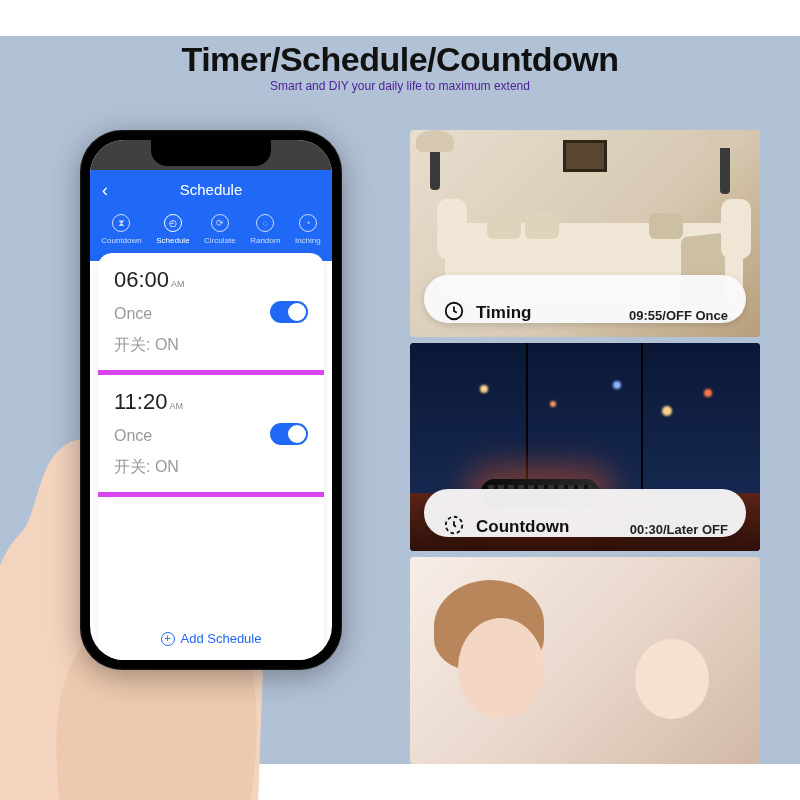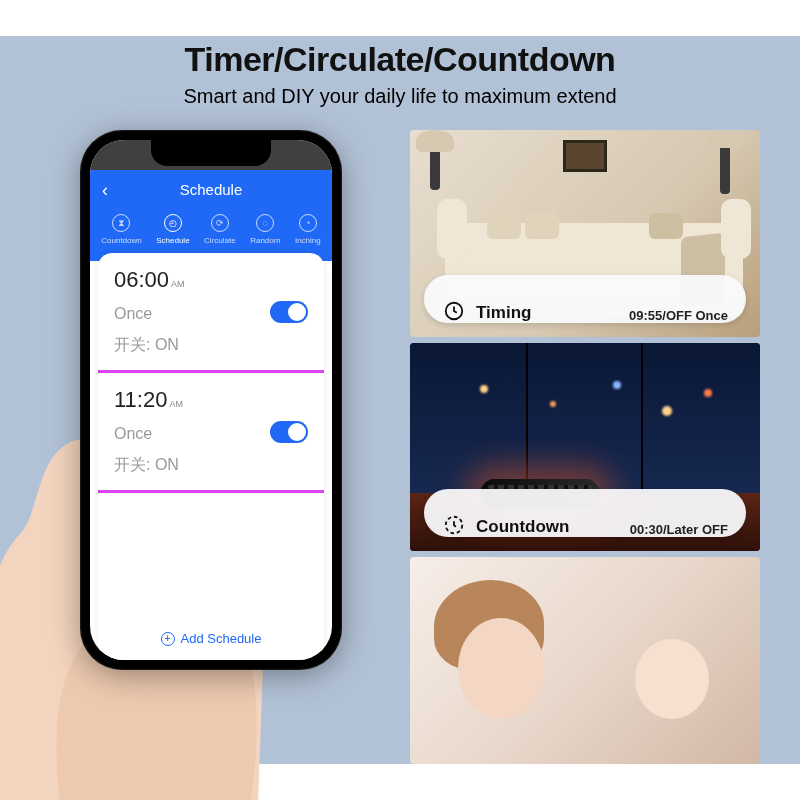--- a/index.html
+++ b/index.html
@@ -2,21 +2,21 @@
 <html><head>
 <meta charset="utf-8">
 <style>
   *{box-sizing:border-box;margin:0;padding:0;font-family:-apple-system,BlinkMacSystemFont,"Segoe UI",Arial,sans-serif}
   body{width:800px;height:800px;background:#b2c2d6;overflow:hidden;position:relative}
   .whitebars{position:absolute;left:0;right:0;height:36px;background:#fff}
   .wb-top{top:0}
   .wb-bot{bottom:0}
   .header{position:absolute;top:40px;left:0;right:0;text-align:center}
   .header h1{font-size:34px;font-weight:800;letter-spacing:-0.5px;color:#111}
-  .header p{margin-top:6px;font-size:20px;color:#000000}
+  .header p{font-size:12px;color:#4c1d95}
   .content{position:absolute;top:130px;left:0;right:0;bottom:36px;display:flex}
   .left{width:410px;position:relative}
   .right{flex:1;display:flex;flex-direction:column;gap:6px;padding-right:40px}
 
   
   .hand{position:absolute;left:-60px;bottom:-40px;width:520px;height:560px}
   .hand svg{width:100%;height:100%}
 
   
   .phone{position:absolute;left:80px;top:0;width:262px;height:540px;background:#000;border-radius:42px;box-shadow:0 6px 30px rgba(0,0,0,.35),inset 0 0 2px #555}
@@ -24,21 +24,21 @@
   .notch{position:absolute;top:0;left:50%;transform:translateX(-50%);width:120px;height:26px;background:#000;border-radius:0 0 16px 16px;z-index:5}
   .status{height:30px;display:flex;justify-content:center;align-items:center;padding:6px 14px;font-size:11px;font-weight:600;color:#fff;background:#404040}
   .topbar{background:#2068f6;color:#fff;text-align:center;position:relative;height:38px;display:flex;align-items:center;justify-content:center}
   .topbar .back{position:absolute;left:12px;top:10px;font-size:18px}
   .topbar .title{font-size:15px;font-weight:500}
   .tabrow{background:#2068f6;display:flex;justify-content:space-around;padding:6px 4px 16px}
   .tab{color:rgba(255,255,255,.75);font-size:8px;text-align:center;display:flex;flex-direction:column;align-items:center;gap:4px}
   .tab.active{color:#fff}
   .tab .ticon{width:18px;height:18px;border:1.5px solid currentColor;border-radius:50%;display:flex;align-items:center;justify-content:center;font-size:9px}
   .card{background:#fff;border-radius:14px;margin:-8px 8px 0;box-shadow:0 2px 8px rgba(0,0,0,.08);flex:1;display:flex;flex-direction:column;position:relative;z-index:2}
-  .sched{display:flex;justify-content:space-between;align-items:center;padding:14px 16px;border-bottom:3px solid #d946ef}
+  .sched{display:flex;justify-content:space-between;align-items:center;padding:14px 16px;border-bottom:5px solid #d946ef}
   .sched .t{display:flex;align-items:baseline;gap:2px}
   .sched .hh{font-size:22px;font-weight:400;color:#222}
   .sched .ampm{font-size:9px;color:#888}
   .sched .sub{font-size:16px;color:#999;margin-top:12px}
   .toggle{width:38px;height:22px;background:#2068f6;border-radius:12px;position:relative}
   .toggle:after{content:"";position:absolute;right:2px;top:2px;width:18px;height:18px;background:#fff;border-radius:50%}
   .addrow{color:#2068f6;text-align:center;font-size:13px;padding:14px 0;margin-top:auto;display:flex;align-items:center;justify-content:center;gap:6px}
   .addrow .plus{width:14px;height:14px;border:1.5px solid #2068f6;border-radius:50%;display:inline-flex;align-items:center;justify-content:center;font-size:11px;line-height:1}
 
   
@@ -78,21 +78,21 @@
   .baby{position:absolute;right:10%;top:35%;width:100px;height:110px}
   .baby .bh{position:absolute;left:10px;top:10px;width:74px;height:80px;background:#f7e0d0;border-radius:50%}
 </style>
 </head>
 <body>
 
 <div class="whitebars wb-top"></div>
 <div class="whitebars wb-bot"></div>
 
 <div class="header">
-  <h1>Timer/Circulate/Countdown</h1>
+  <h1>Timer/Schedule/Countdown</h1>
   <p>Smart and DIY your daily life to maximum extend</p>
 </div>
 
 <div class="content">
   <div class="left">
     <div class="hand">
       <svg viewBox="0 0 520 560">
         <path d="M60 560 C 40 420 40 330 80 290 C 100 270 96 208 136 196 C 148 192 160 210 160 240 C 192 188 204 172 226 172 C 244 172 248 198 238 236 C 270 190 286 180 302 186 C 320 192 318 222 300 262 C 332 234 350 230 360 244 C 372 260 358 300 326 340 L 318 560 Z" fill="#f3d4be"></path>
         <path d="M120 560 C 110 470 120 420 160 380 L 300 380 C 320 430 320 500 310 560 Z" fill="#ecc9af"></path>
       </svg>

